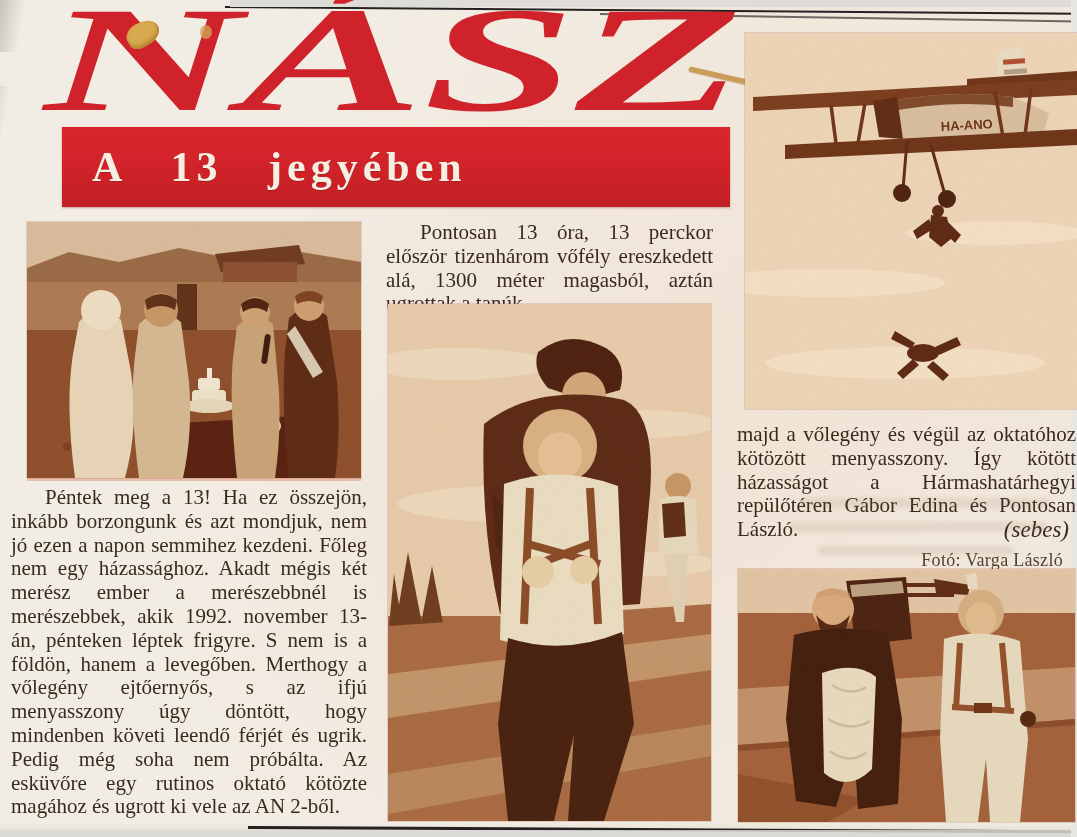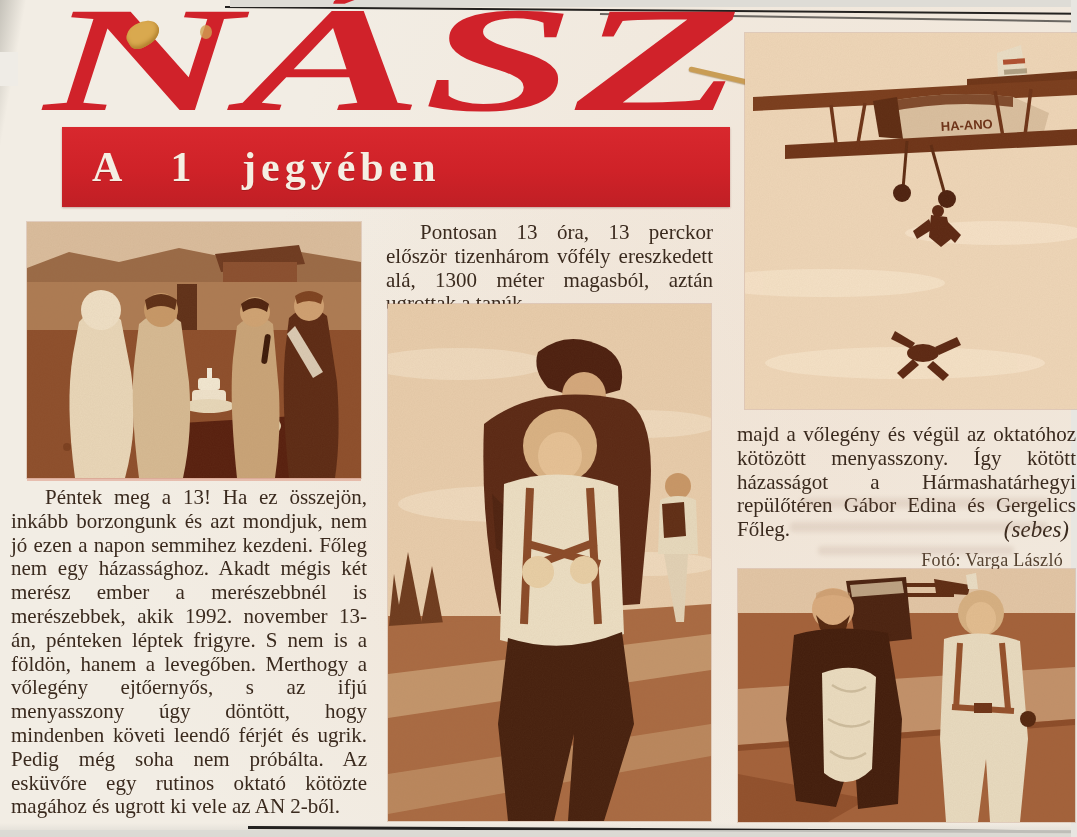--- a/index.html
+++ b/index.html
@@ -78,21 +78,21 @@
 
 <svg class="abs headline-svg" style="left:40px;top:-6px;" width="712" height="150" viewBox="0 0 712 150">
   <text x="4" y="116" font-size="150" textLength="698" lengthAdjust="spacingAndGlyphs">NÁSZ</text>
 </svg>
 
 <div class="abs mark" style="left:126px;top:22px;width:34px;height:24px;background:#d9a94f;box-shadow:inset 0 -3px 4px #b07f2d;transform:rotate(-32deg);"></div>
 <div class="abs" style="left:200px;top:25px;width:12px;height:14px;background:#cfa352;border-radius:50%;opacity:.8;"></div>
 <div class="abs" style="left:688px;top:74px;width:70px;height:5px;background:#c99d55;border-radius:3px;transform:rotate(13deg);box-shadow:0 1px 1px rgba(120,80,20,0.4);"></div>
 
 <div class="abs banner">
-  <span>A 1 jegyében</span>
+  <span>A 13 jegyében</span>
 </div>
 
 <svg class="abs photo" style="left:27px;top:222px;" width="334" height="256" viewBox="0 0 334 256">
   <rect width="334" height="256" fill="#b5835c"></rect>
   <rect width="334" height="52" fill="#dabd9d"></rect>
   <path d="M0,46 L42,30 L92,40 L152,26 L212,38 L262,28 L334,40 L334,64 L0,64 Z" fill="#9a6a46"></path>
   <path d="M188,32 L272,23 L278,42 L194,50 Z" fill="#6e3a20"></path>
   <rect x="196" y="40" width="74" height="52" fill="#8a4f2f"></rect>
   <rect y="60" width="334" height="52" fill="#ad7b53"></rect>
   <rect x="150" y="62" width="20" height="46" fill="#5f3018"></rect>
@@ -233,21 +233,21 @@
   <g fill="#5c2813">
     <ellipse cx="178" cy="320" rx="16" ry="9"></ellipse>
     <path d="M166,316 L146,306 L150,298 L170,310 Z"></path>
     <path d="M190,314 L212,304 L216,312 L194,322 Z"></path>
     <path d="M168,326 L152,340 L158,346 L174,332 Z"></path>
     <path d="M188,328 L204,342 L198,348 L182,334 Z"></path>
   </g>
   <rect width="332" height="376" filter="url(#grainf)" opacity="0.15"></rect>
 </svg>
 
-<div class="abs bodycopy" style="left:737px;top:423px;width:339px;">majd a vőlegény és végül az oktatóhoz kötözött menyasszony. Így kötött házasságot a Hármashatárhegyi repülőtéren Gábor Edina és Gergelics Főleg.</div>
+<div class="abs bodycopy" style="left:737px;top:423px;width:339px;">majd a vőlegény és végül az oktatóhoz kötözött menyasszony. Így kötött házasságot a Hármashatárhegyi repülőtéren Gábor Edina és Pontosan László.</div>
 <div class="abs byline" style="left:737px;top:517px;width:332px;">(sebes)</div>
 <div class="abs credit" style="left:737px;top:550px;width:326px;">Fotó: Varga László</div>
 
 <div class="abs ghost" style="left:800px;top:498px;width:250px;height:10px;"></div>
 <div class="abs ghost" style="left:790px;top:522px;width:258px;height:10px;"></div>
 <div class="abs ghost" style="left:818px;top:546px;width:196px;height:9px;"></div>
 
 <svg class="abs photo" style="left:738px;top:569px;" width="337" height="253" viewBox="0 0 337 253">
   <rect width="337" height="253" fill="#a3613a"></rect>
   <rect width="337" height="44" fill="#e2c6a6"></rect>

